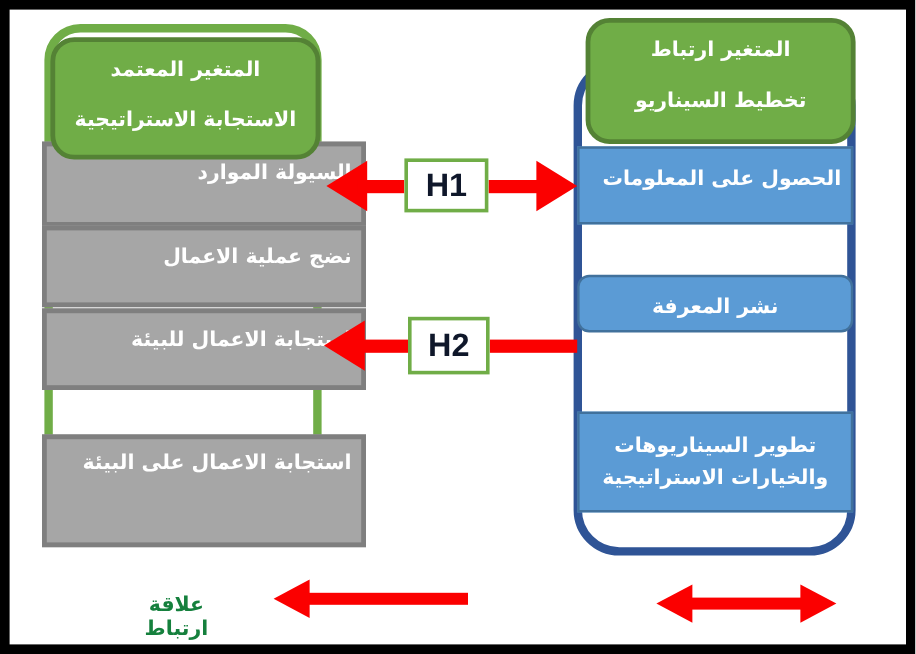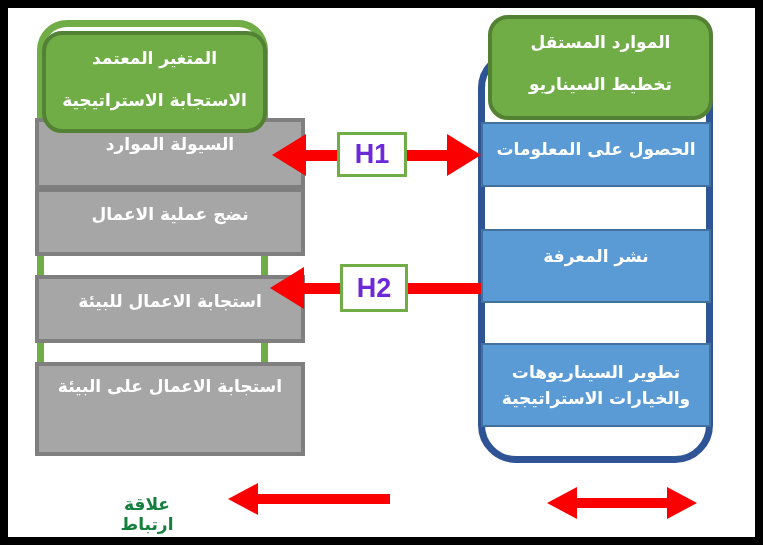--- a/index.html
+++ b/index.html
@@ -35,44 +35,44 @@
     color: #fff; font-weight: bold; font-size: 17px; text-align: center;
   }
   #left-header  { left: 42px;  top: 15px; width: 225px; height: 102px; margin-top: 16px; }
   #right-header { left: 488px; top: 15px; width: 225px; height: 105px; }
 
   
   .gray-box {
     left: 35px; width: 270px;
     background: var(--gray-fill); border: 4px solid var(--gray-border);
     z-index: 2; color: #fff; font-weight: bold; font-size: 17px;
-    text-align: center; padding: 10px 8px 0 8px; line-height: 25px;
+    text-align: right; padding: 10px 8px 0 8px; line-height: 25px;
   }
   #gray-1 { top: 118px; height: 71px; }
   #gray-2 { top: 188px; height: 68px; }
-  #gray-3 { top: 275px; height: 68px; }
+  #gray-3 { top: 257px; height: 68px; }
   #gray-4 { top: 362px; height: 94px; padding-top: 8px; }
 
   
   .blue-box {
     left: 481px; width: 230px;
     background: var(--blue-fill); border: 2px solid var(--blue-border);
     z-index: 2; color: #fff; font-weight: bold; font-size: 17px;
     text-align: center; padding: 12px 8px 0 8px; line-height: 26px;
   }
-  #blue-1 { top: 122px; height: 65px; }
-  #blue-2 { top: 229px; height: 74px; }
+  #blue-1 { top: 122px; height: 65px; text-align: right; }
+  #blue-2 { top: 229px; height: 48px; border-radius: 10px; }
   #blue-3 { top: 343px; height: 84px; padding-top: 14px; }
 
   
   .hyp-box {
     background: #fff; border: 3px solid var(--green-fill); z-index: 5;
     display: flex; align-items: center; justify-content: center;
     font-family: "Liberation Sans", sans-serif; font-weight: bold;
-    font-size: 27px; color: #6d28d9;
+    font-size: 27px; color: #0f172a;
   }
   #h1-box { left: 337px; top: 132px; width: 70px; height: 45px; }
   #h2-box { left: 340px; top: 264px; width: 68px; height: 48px; }
 
   
   .shaft { background: var(--arrow-red); z-index: 4; }
   .head-left {
     width: 0; height: 0; z-index: 4;
     border-top: 21px solid transparent; border-bottom: 21px solid transparent;
     border-right: 34px solid var(--arrow-red);
@@ -112,21 +112,21 @@
   <div class="abs header-box" id="left-header" dir="rtl" lang="ar">
     <span>المتغير المعتمد</span>
     <span>الاستجابة الاستراتيجية</span>
   </div>
   <div class="abs gray-box" id="gray-1" dir="rtl" lang="ar">السيولة الموارد</div>
   <div class="abs gray-box" id="gray-2" dir="rtl" lang="ar">نضج عملية الاعمال</div>
   <div class="abs gray-box" id="gray-3" dir="rtl" lang="ar">استجابة الاعمال للبيئة</div>
   <div class="abs gray-box" id="gray-4" dir="rtl" lang="ar">استجابة الاعمال على البيئة</div>
 
   <div class="abs header-box" id="right-header" dir="rtl" lang="ar">
-    <span>الموارد المستقل</span>
+    <span>المتغير ارتباط</span>
     <span>تخطيط السيناريو</span>
   </div>
   <div class="abs blue-box" id="blue-1" dir="rtl" lang="ar">الحصول على المعلومات</div>
   <div class="abs blue-box" id="blue-2" dir="rtl" lang="ar">نشر المعرفة</div>
   <div class="abs blue-box" id="blue-3" dir="rtl" lang="ar">تطوير السيناريوهات والخيارات الاستراتيجية</div>
 
   <div class="abs head-left" style="left:272px; top:134px;"></div>
   <div class="abs shaft" style="left:298px; top:150px; width:39px; height:11px;"></div>
   <div class="abs hyp-box" id="h1-box">
     <span>H1</span>

